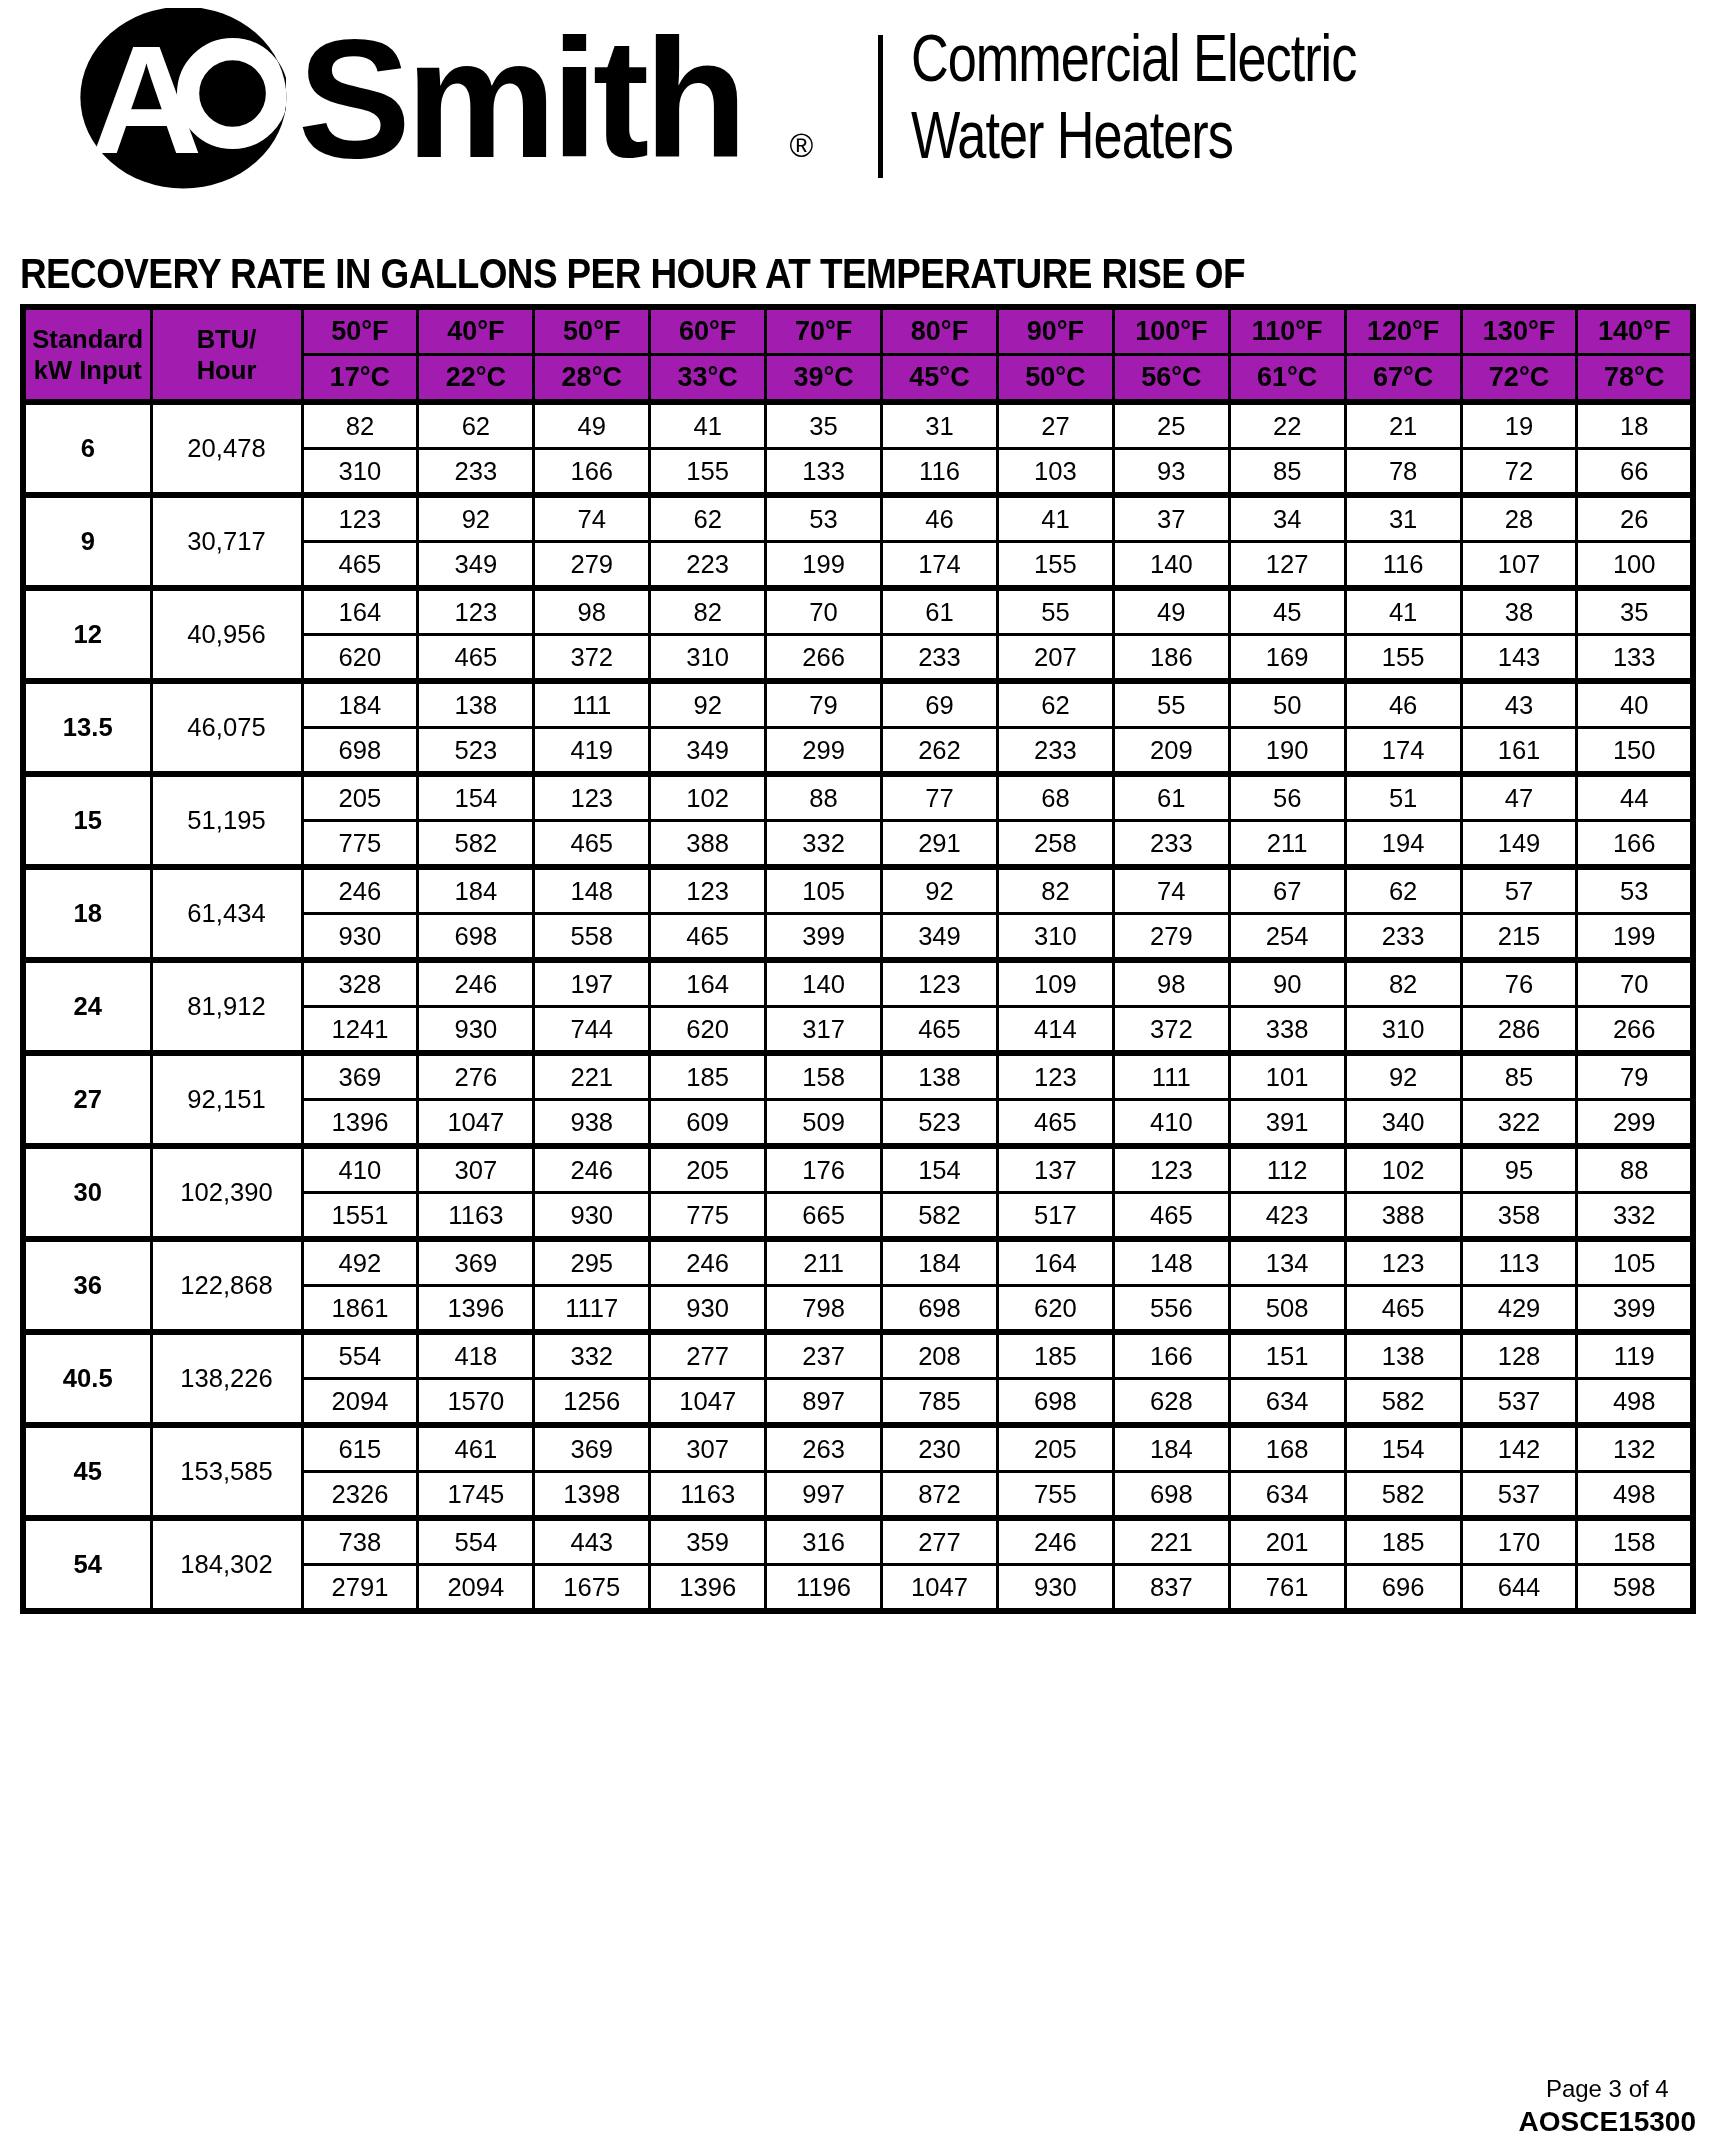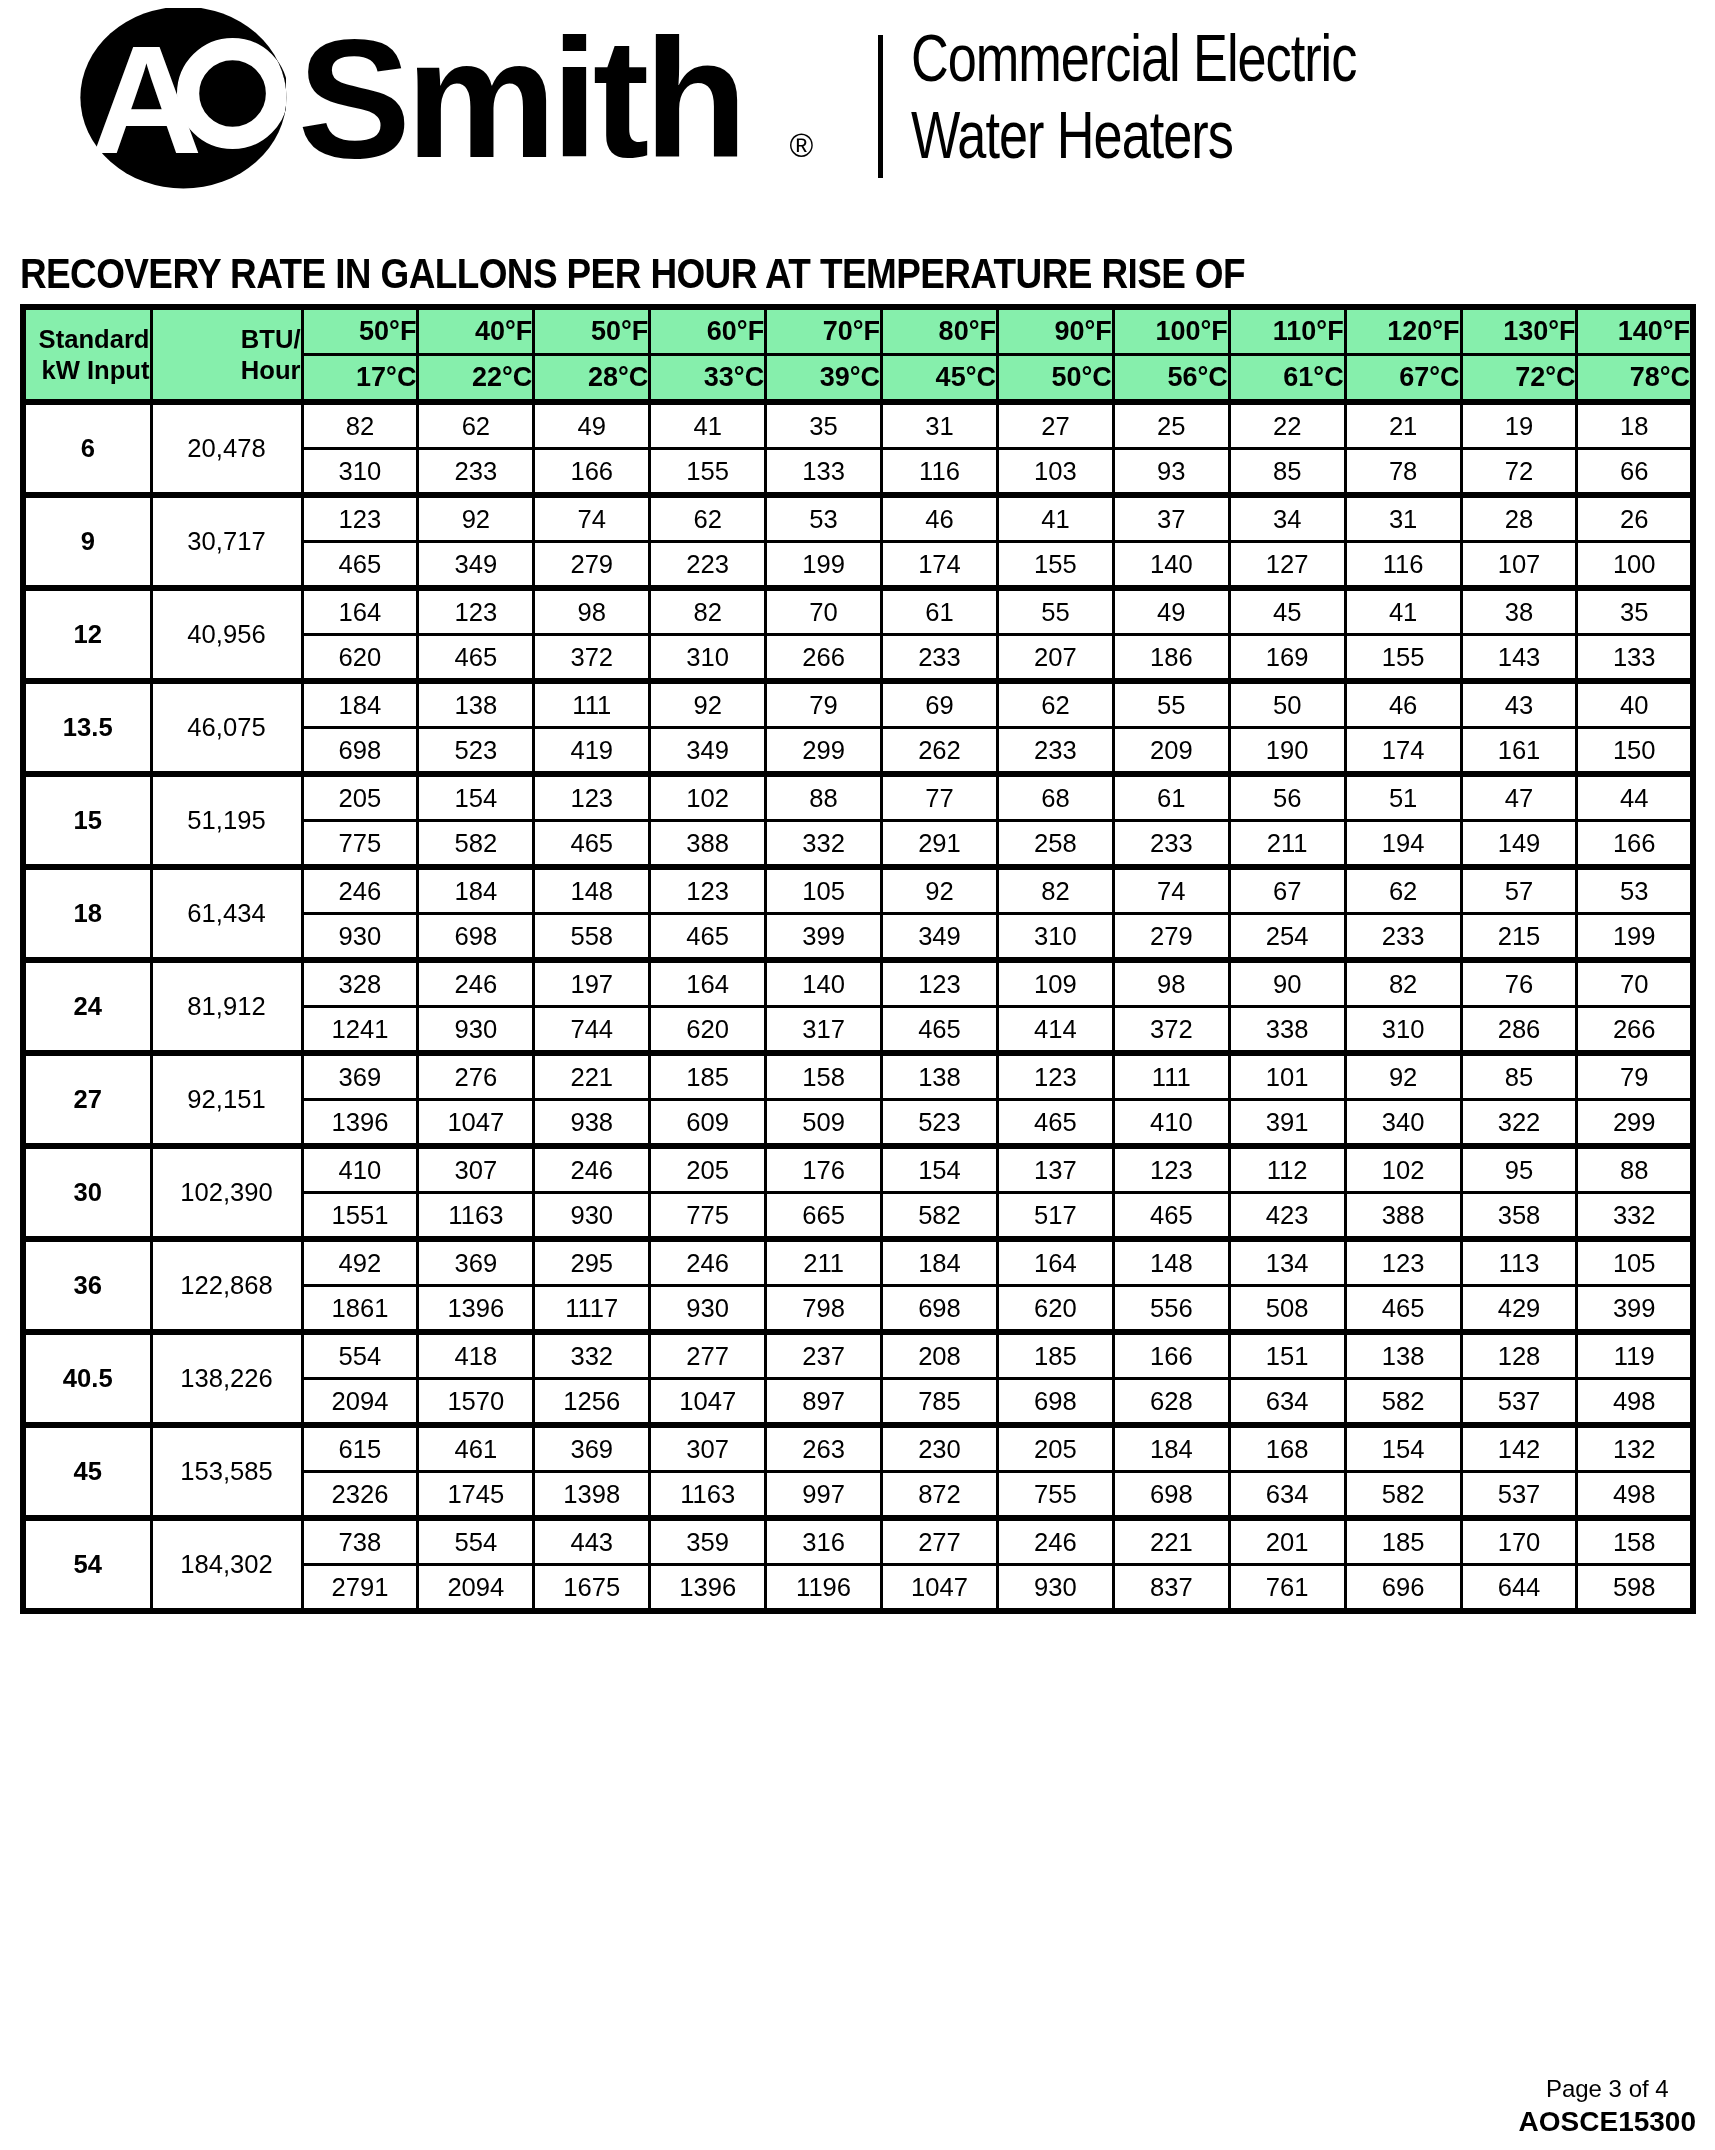--- a/index.html
+++ b/index.html
@@ -61,25 +61,24 @@
     border:6px solid #000;
   }
   table.recovery th, table.recovery td{
     border:3.4px solid #000;
     text-align:center;
     vertical-align:middle;
     padding:0;
     overflow:hidden;
   }
   table.recovery thead th{
-    background:#86efac;
+    background:#a21caf;
     font-weight:bold;
     font-size:27px;
     height:43px;
-    text-align:right;
   }
   table.recovery thead th.two-line{
     font-size:25.6px;
     line-height:1.18;
     white-space:pre-line;
   }
   table.recovery tbody td{
     font-size:25.6px;
     height:42px;
     font-weight:normal;

